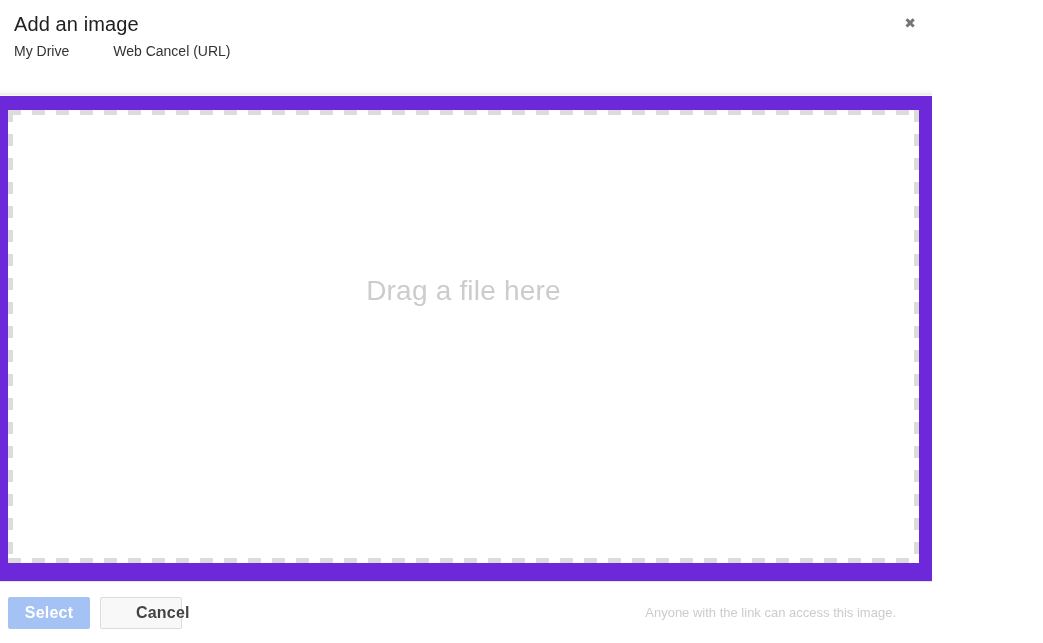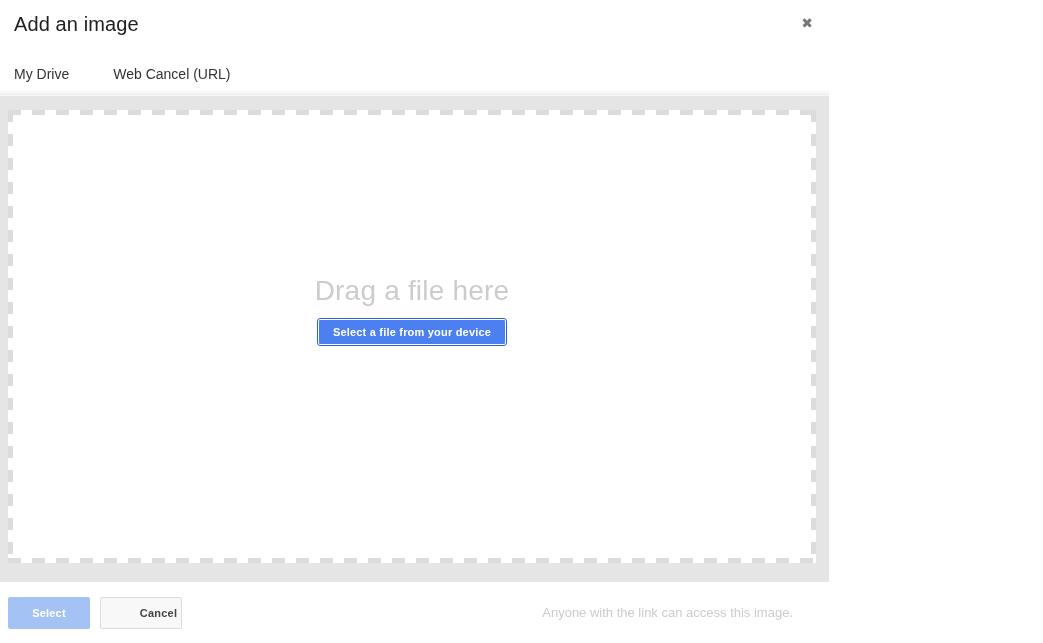--- a/index.html
+++ b/index.html
@@ -11,21 +11,21 @@
     width: 1043px;
     height: 643px;
     background: #ffffff;
     font-family: "Liberation Sans", sans-serif;
     overflow: hidden;
     -webkit-font-smoothing: antialiased;
   }
 
   .dialog {
     position: relative;
-    width: 829px;
+    width: 932px;
     height: 643px;
     background: #ffffff;
     display: flex;
     flex-direction: column;
     box-sizing: border-box;
   }
 
   
   .dialog-header {
     position: relative;
@@ -59,21 +59,21 @@
     font-size: 14px;
     line-height: 1;
     color: #757575;
     cursor: pointer;
     user-select: none;
   }
 
   .tabs {
     position: absolute;
     left: 0;
-    top: 64px;
+    top: 41px;
     display: flex;
     align-items: flex-start;
   }
 
   .tab {
     position: relative;
     padding: 0 22px 13px 22px;
     font-size: 14px;
     line-height: 20px;
     color: #333333;
@@ -104,21 +104,21 @@
     bottom: 0;
     height: 7px;
     background: linear-gradient(to bottom, rgba(0,0,0,0.00) 0%, rgba(0,0,0,0.035) 55%, rgba(0,0,0,0.075) 82%, rgba(0,0,0,0.0) 100%);
     pointer-events: none;
   }
 
   
   .dialog-body {
     position: relative;
     flex: 1 1 auto;
-    background: #e5e5e5;
+    background: #6d28d9;
     overflow: hidden;
     padding-left: 15px;
   }
 
   .dropzone {
     position: absolute;
     left: 8px;
     top: 14px;
     right: 13px;
     bottom: 18px;
@@ -196,21 +196,21 @@
 
   .footer-actions {
     display: flex;
     align-items: center;
     gap: 10px;
     padding-left: 8px;
   }
 
   .btn {
     font-family: "Liberation Sans", sans-serif;
-    font-size: 11px;
+    font-size: 16px;
     font-weight: bold;
     line-height: 14px;
     border-radius: 2px;
     padding: 8px 0;
     width: 82px;
     text-align: center;
     box-sizing: border-box;
     user-select: none;
     letter-spacing: 0.2px;
   }
@@ -261,21 +261,20 @@
   </div>
 
   <div class="dialog-body">
     <div class="dropzone">
       <div class="dropzone-border"></div>
 
       <div class="dropzone-content">
         <div class="drop-heading">Drag a file here</div>
 
 
-        <div class="select-file-button">Select a file from your device</div>
       </div>
     </div>
   </div>
 
   <div class="dialog-footer">
     <div class="footer-actions">
       <div class="btn btn-primary-disabled">Select</div>
       <div class="btn btn-secondary">Cancel</div>
     </div>
 

